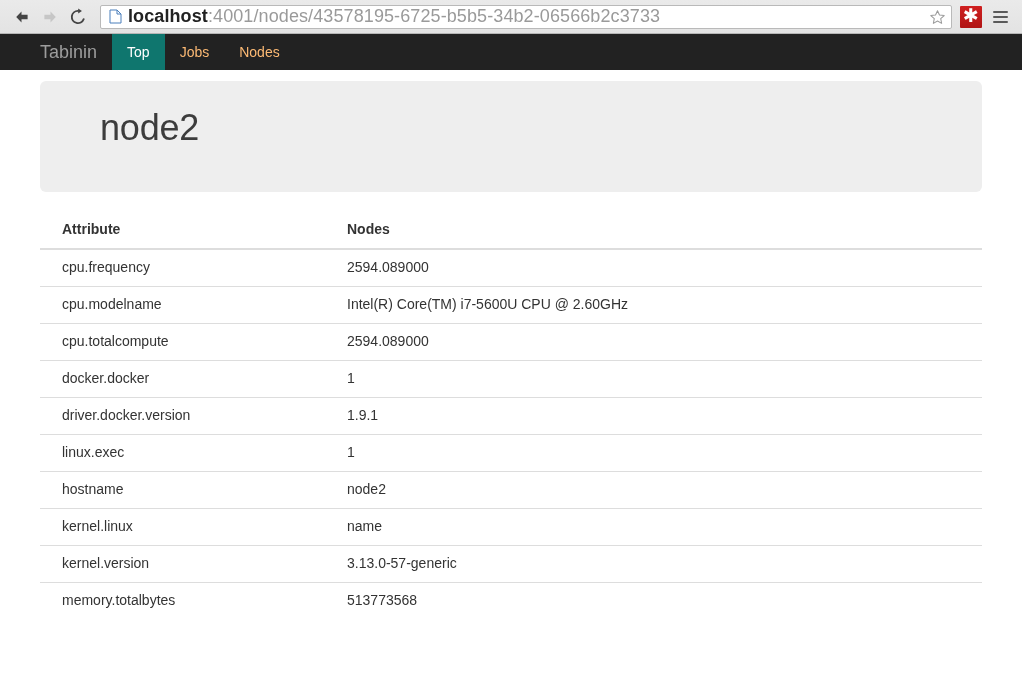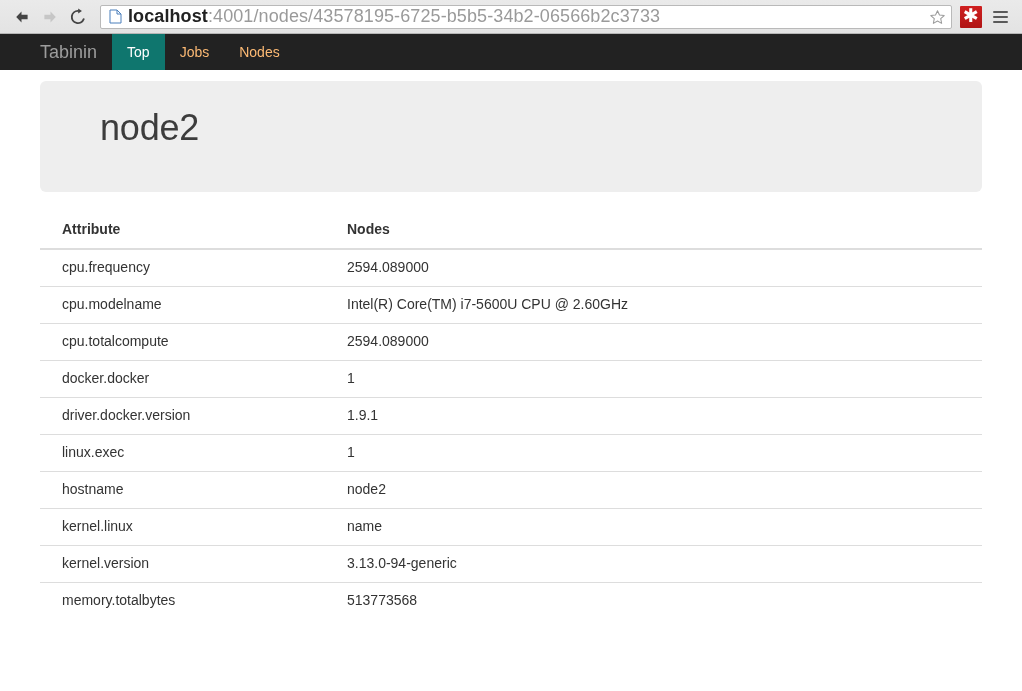--- a/index.html
+++ b/index.html
@@ -322,21 +322,21 @@
         <tr>
           <td class="col-attr">hostname</td>
           <td>node2</td>
         </tr>
         <tr>
           <td class="col-attr">kernel.linux</td>
           <td>name</td>
         </tr>
         <tr>
           <td class="col-attr">kernel.version</td>
-          <td>3.13.0-94-generic</td>
+          <td>3.13.0-57-generic</td>
         </tr>
         <tr>
           <td class="col-attr">memory.totalbytes</td>
           <td>513773568</td>
         </tr>
       </tbody>
   </table>
 
 </div>
 

